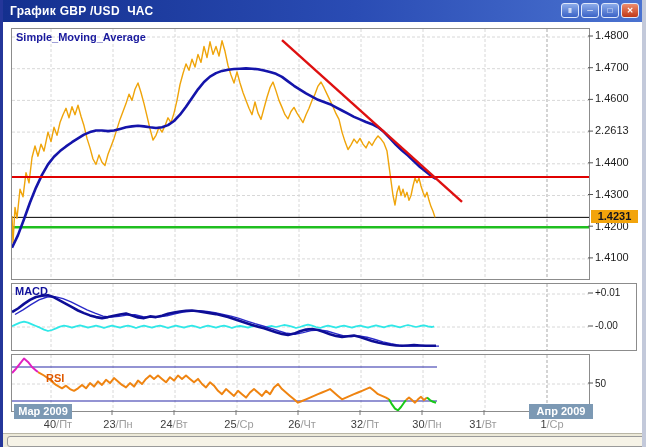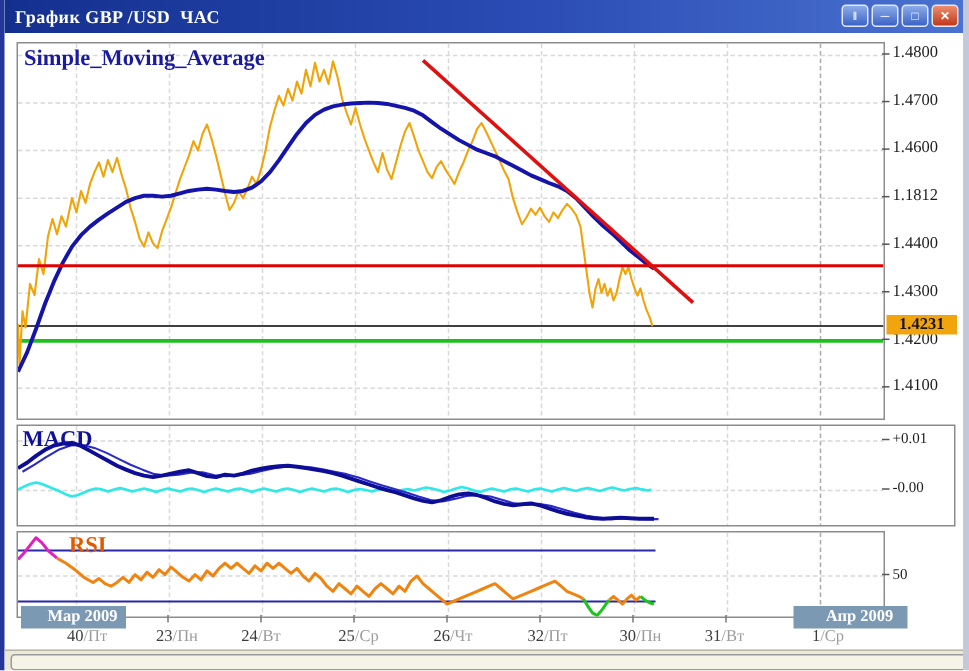--- a/index.html
+++ b/index.html
@@ -1,46 +1,46 @@
 <!DOCTYPE html>
 <html><head>
 <meta charset="utf-8">
 <style>
   html,body{margin:0;padding:0;background:#ffffff;}
   #win{position:relative;width:646px;height:447px;overflow:hidden;
-       font-family:Liberation Serif, serif;background:#ffffff;
+       font-family:Liberation Sans, sans-serif;background:#ffffff;
        border-left:3px solid #24369a;border-right:4px solid #c3c9da;box-sizing:border-box;}
   
   #titlebar{position:absolute;left:0;top:0;width:100%;height:22px;
     background:linear-gradient(90deg,#14308f 0%,#2a4cb4 55%,#4a72d0 100%);
     color:#ffffff;display:flex;align-items:center;}
   #title{font-size:12px;font-weight:bold;padding-left:7px;letter-spacing:.3px;white-space:pre;}
   #winbtns{position:absolute;right:3px;top:3px;display:flex;gap:2px;}
   .wbtn{width:18px;height:15px;border:1px solid #dfe8fb;border-radius:3px;
     background:linear-gradient(180deg,#8cabea,#3b63c6);color:#fff;
     font-size:8px;font-weight:bold;line-height:13px;text-align:center;box-sizing:border-box;cursor:default;}
   .wbtn.close{background:linear-gradient(180deg,#ef8d6d,#c03818);}
   
   .panel{position:absolute;left:8px;width:577px;background:#fff;border:1px solid #8c8c8c;box-sizing:content-box;}
   #p-main{top:28px;height:250px;}
   #p-macd{top:283px;height:66px;padding-left:47px;}
   #p-rsi{top:354px;height:56px;}
   .panel svg{position:absolute;left:0;top:0;}
-  .ind-label{position:absolute;font-size:15px;font-weight:bold;z-index:5;}
+  .ind-label{position:absolute;font-size:11px;font-weight:bold;z-index:5;}
   #lbl-sma{left:4px;top:2px;color:#1a1a9e;font-weight:bold;}
   #lbl-macd{left:3px;top:1px;color:#10109a;}
-  #lbl-rsi{left:3px;top:1px;color:#e05a00;padding-left:31px;}
+  #lbl-rsi{left:3px;top:17px;color:#e05a00;padding-left:31px;}
   
   .ylab{position:absolute;left:592px;width:50px;height:13px;font-size:11px;color:#1d1d1d;}
   #price-tag{position:absolute;left:588px;top:210px;width:47px;height:13px;background:#f2a40c;
     color:#14141e;font-size:11px;font-weight:bold;text-align:center;line-height:13px;}
   .mlab{position:absolute;left:592px;width:50px;height:13px;font-size:10px;color:#1d1d1d;}
   
   .badge{position:absolute;top:404px;height:15px;background:#7c99b4;color:#ffffff;
-    font-size:11px;font-weight:bold;text-align:center;line-height:15px;z-index:6;padding-left:12px;}
+    font-size:11px;font-weight:bold;text-align:center;line-height:15px;z-index:6;}
   #badge-mar{left:11px;width:58px;}
   #badge-apr{left:526px;width:64px;}
   .dlab{position:absolute;top:418px;width:48px;height:13px;font-size:11px;text-align:center;white-space:nowrap;}
   .dlab .num{color:#3c3c3c;}
   .dlab .day{color:#9c9c9c;margin-top:40px;}
   
   #scrolltrack{position:absolute;left:0px;top:433px;width:646px;height:14px;background:#ece9d8;border-top:1px solid #b9b6a6;}
   #scrollthumb{position:absolute;left:4px;top:2px;width:660px;height:11px;background:#f6f3e7;
     border:1px solid #9a9a9a;border-radius:3px;box-sizing:border-box;}
   .ticks{position:absolute;}
@@ -128,21 +128,21 @@
         <polyline points="377.0,44.3 380.0,49.4 383.0,53.6 386.0,55.3 389.0,52.0 392.0,47.7 394.0,45.1" fill="none" stroke="#18C818" stroke-width="2" stroke-linejoin="round"></polyline>
         <polyline points="394.0,45.1 397.0,42.6 400.0,45.1 403.0,47.7 406.0,44.3 409.0,41.8 412.0,45.1 415.0,42.6" fill="none" stroke="#EF8411" stroke-width="2" stroke-linejoin="round"></polyline>
         <polyline points="415.0,42.6 418.0,45.1 421.0,46.8 424.0,47.7" fill="none" stroke="#18C818" stroke-width="2" stroke-linejoin="round"></polyline>
       </svg>
     <div class="ind-label" id="lbl-rsi">RSI</div>
   </div>
 
   <div class="ylab" style="top:29px">1.4800</div>
   <div class="ylab" style="top:61px">1.4700</div>
   <div class="ylab" style="top:92px">1.4600</div>
-  <div class="ylab" style="top:124px">1.1812</div>
+  <div class="ylab" style="top:124px">2.2613</div>
   <div class="ylab" style="top:156px">1.4400</div>
   <div class="ylab" style="top:188px">1.4300</div>
   <div class="ylab" style="top:220px">1.4200</div>
   <div class="ylab" style="top:251px">1.4100</div>
   <div id="price-tag">1.4231</div>
 
   <div class="mlab" style="top:287px">+0.01</div>
   <div class="mlab" style="top:320px">-0.00</div>
   <div class="mlab" style="top:378px">50</div>
 

